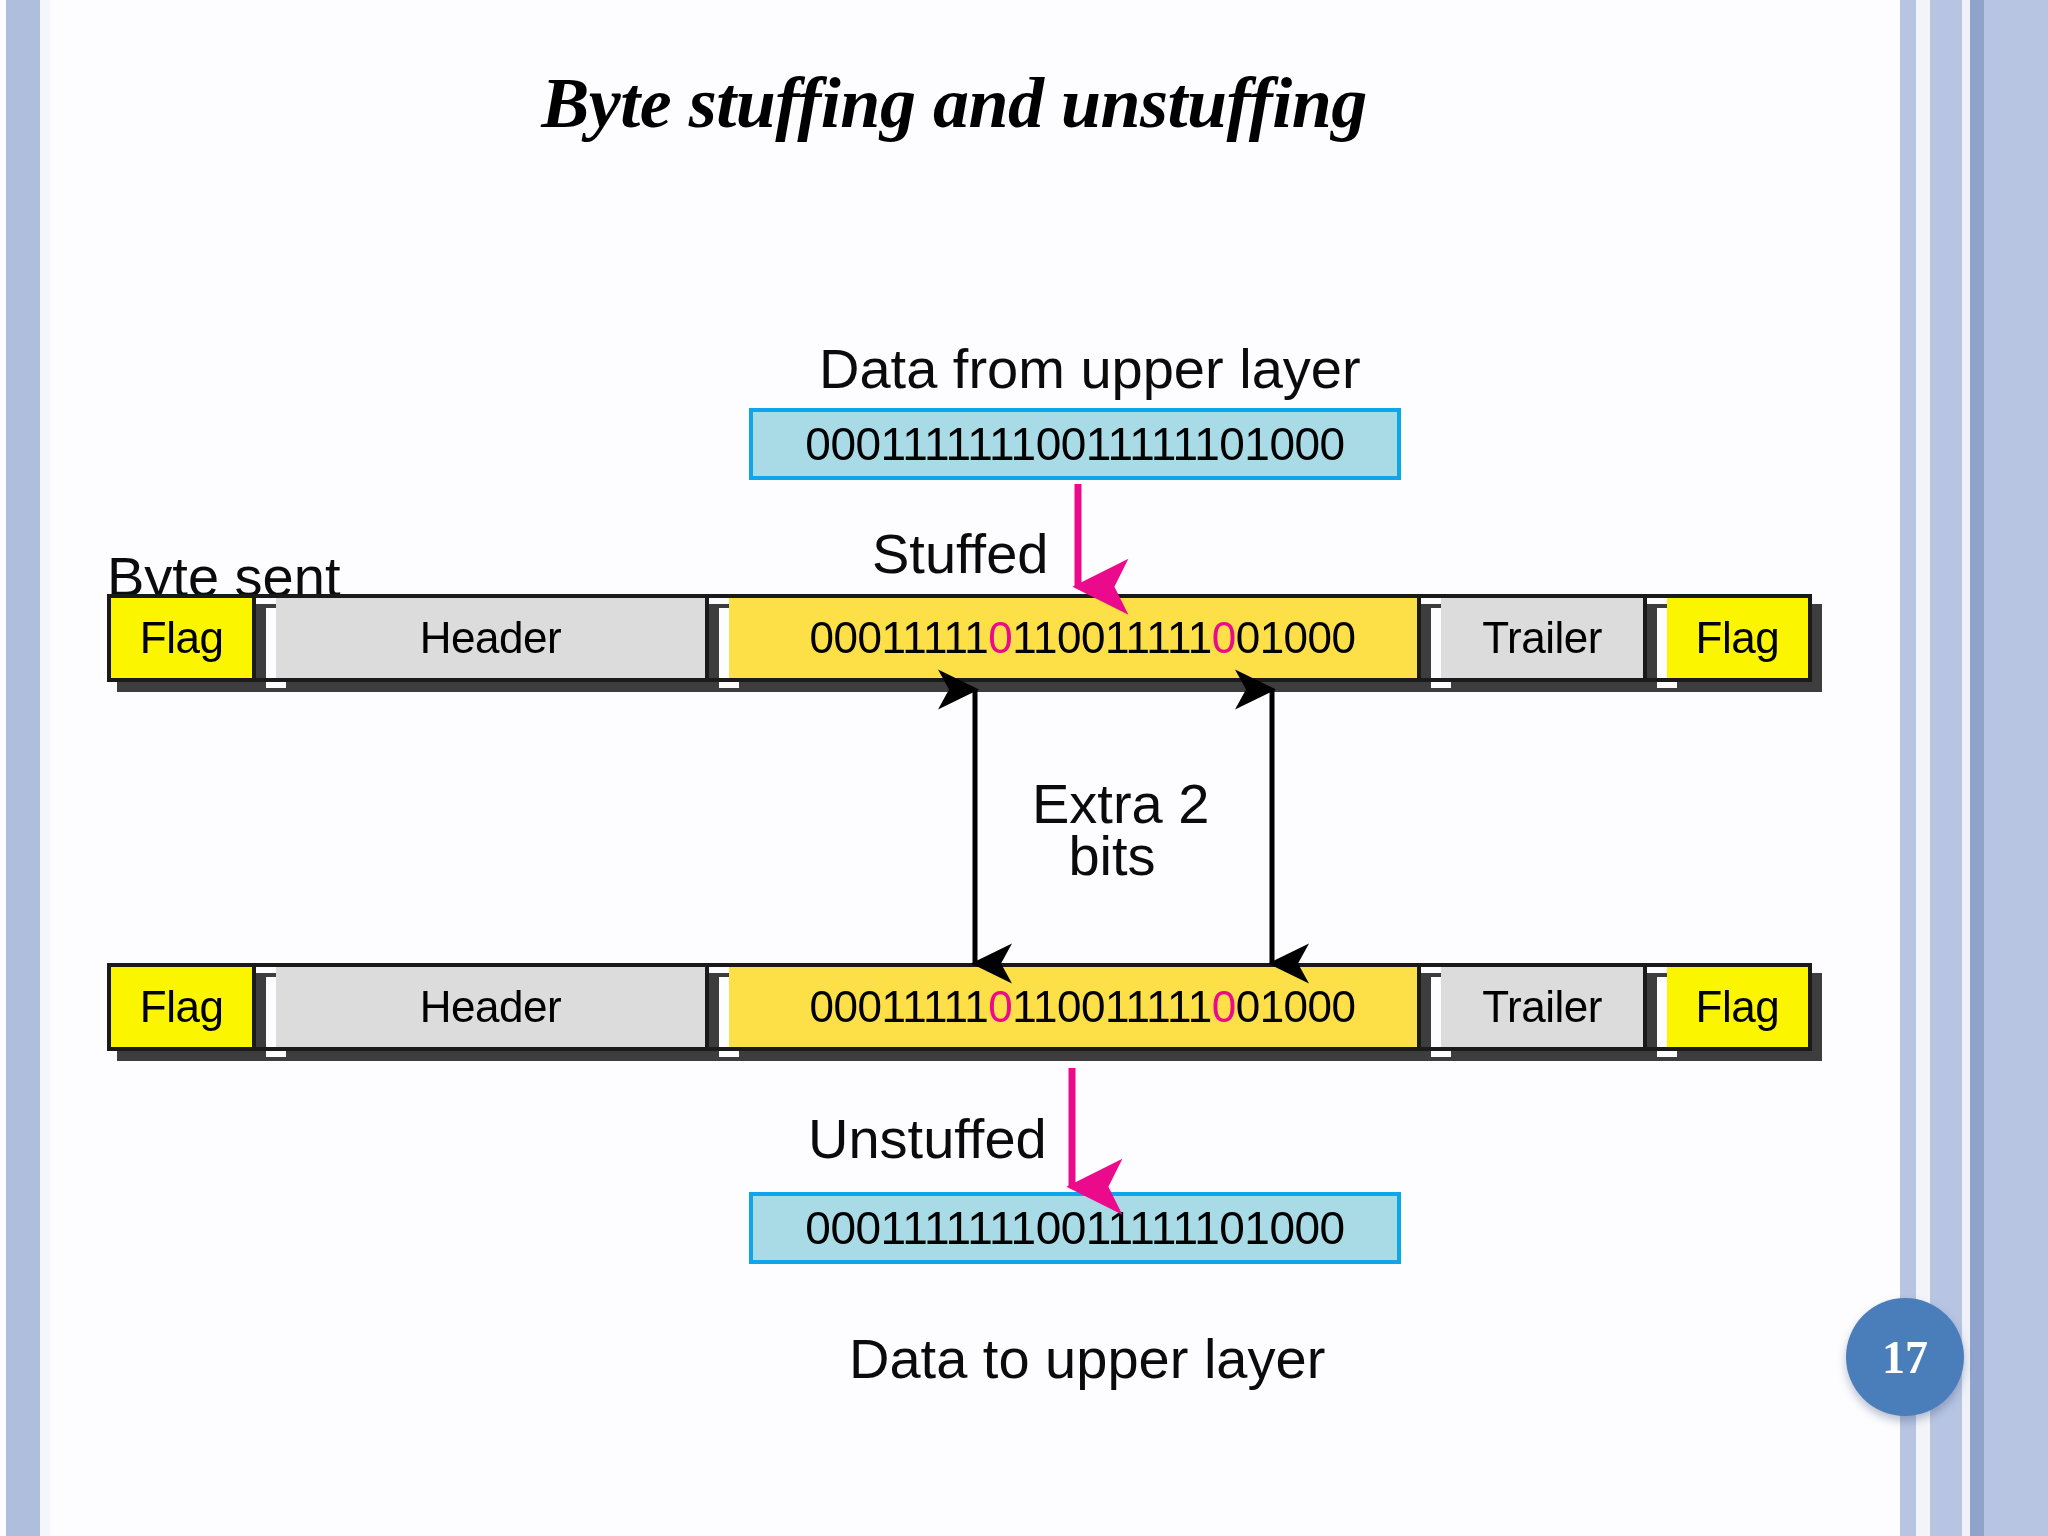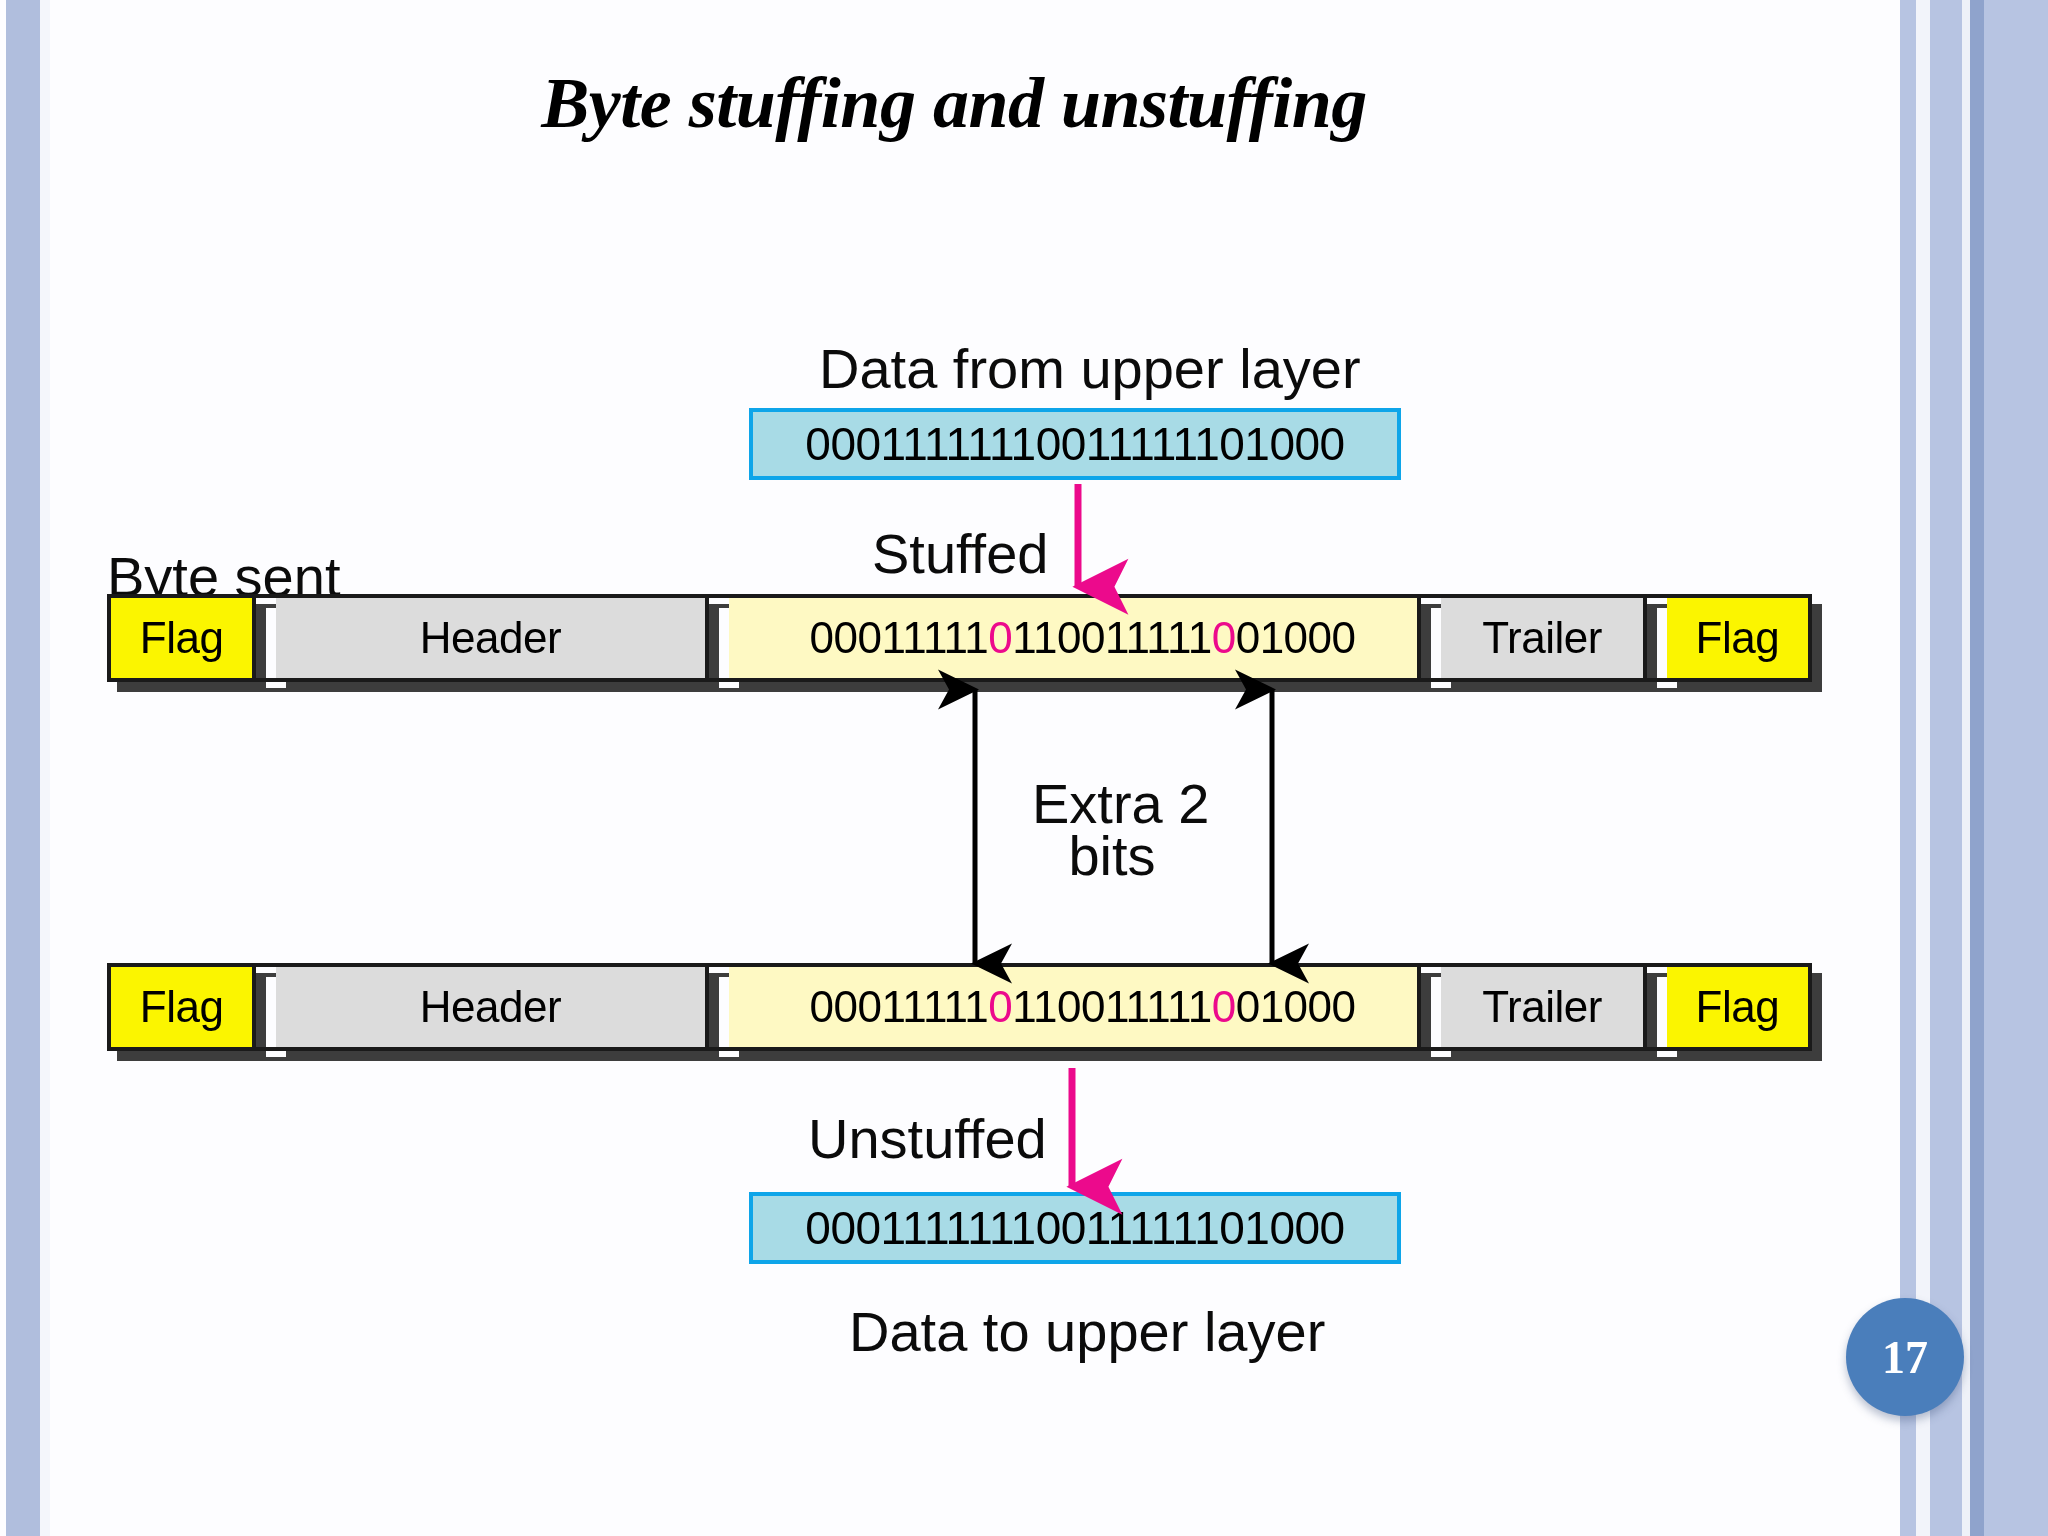--- a/index.html
+++ b/index.html
@@ -98,21 +98,21 @@
     font-size: 44px;
     color: #000;
     white-space: nowrap;
     border-right: 4px solid #1a1a1a;
     letter-spacing: -0.5px;
   }
   .cell:last-child { border-right: none; }
   .cell.flag    { background: #fbf500; }
   .cell.header  { background: #dcdcdc; }
   .cell.trailer { background: #dcdcdc; }
-  .cell.data    { background: #fef9c3; padding-left: 19px; }
+  .cell.data    { background: #fde047; padding-left: 19px; }
 
   .stuffed-bit { color: #ec0a8c; }
 
   
   svg.overlay {
     position: absolute;
     left: 0; top: 0;
     width: 2048px; height: 1536px;
     pointer-events: none;
   }
@@ -191,21 +191,21 @@
           <span>01000</span>
         </div>
       <div class="cell trailer" style="width:215px;">Trailer</div>
       <div class="cell flag" style="width:148px;">Flag</div>
     </div>
 
     <div class="cap" style="left:808px; top:1110px;">Unstuffed</div>
 
     <div class="databox" id="data-lower-box" style="left:749px; top:1192px; width:652px; height:72px;">00011111110011111101000</div>
 
-    <div class="cap" style="left:849px; top:1303px;">Data to upper layer</div>
+    <div class="cap" style="left:849px; top:1330px;">Data to upper layer</div>
 
     <svg class="overlay" viewBox="0 0 2048 1536">
       <defs>
         <marker id="mk-pink" markerWidth="9" markerHeight="9" refX="4.2" refY="7.6" orient="auto" markerUnits="strokeWidth">
           <path d="M0.3,0.4 L4.3,8.4 L8.3,0.4 L4.3,2.4 Z" fill="#ec0a8c"></path>
         </marker>
         <marker id="mk-blk-end" markerWidth="9" markerHeight="9" refX="4.2" refY="7.8" orient="auto" markerUnits="strokeWidth">
           <path d="M0.3,0.4 L4.3,8.6 L8.3,0.4 L4.3,2.6 Z" fill="#000000"></path>
         </marker>
         <marker id="mk-blk-start" markerWidth="9" markerHeight="9" refX="4.2" refY="7.8" orient="auto-start-reverse" markerUnits="strokeWidth">

